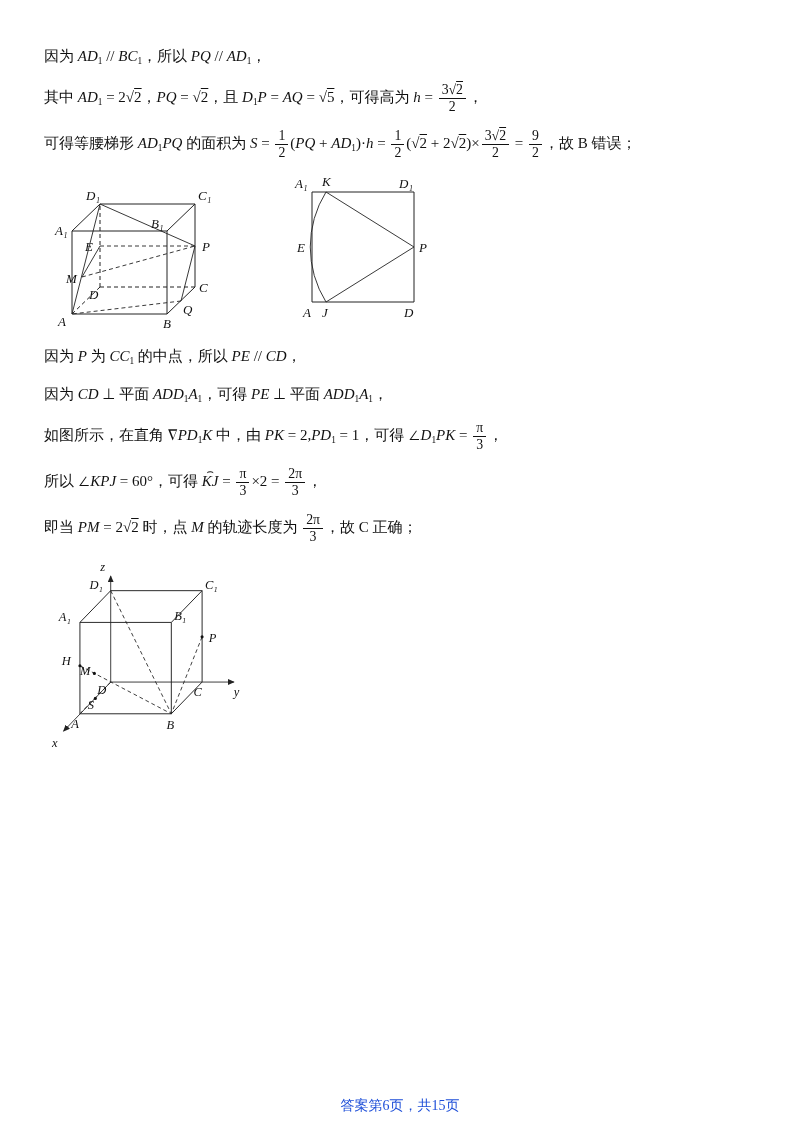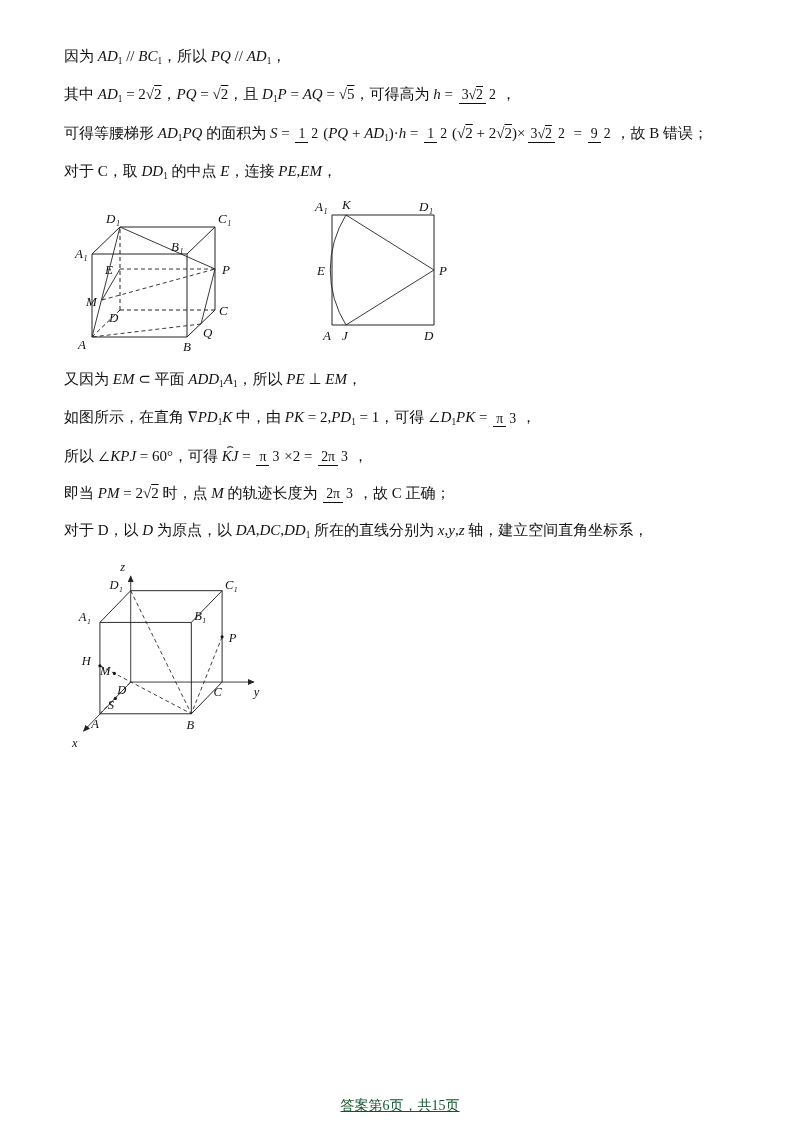--- a/index.html
+++ b/index.html
@@ -1,40 +1,40 @@
 <!DOCTYPE html>
 <html><head>
 <meta charset="utf-8">
 <style>
   html,body{margin:0;padding:0;}
   body{
     width:800px;height:1131px;position:relative;background:#ffffff;
     font-family:"Liberation Serif",serif;color:#111;overflow:hidden;
   }
-  .page{position:absolute;inset:0;padding:44px 48px 0 64px;box-sizing:border-box;}
+  .page{position:absolute;inset:0;padding:44px 48px 0 44px;box-sizing:border-box;}
   p.line{margin:0 0 13px 0;font-size:15px;line-height:1.62;}
   i{font-style:italic;font-family:"Liberation Serif",serif;}
   sub{font-size:0.62em;vertical-align:-0.35em;}
   sup{font-size:0.62em;vertical-align:0.55em;}
   .ol{text-decoration:overline;}
-  .frac{display:inline-flex;flex-direction:row;vertical-align:middle;text-align:left;line-height:1.15;font-size:0.92em;margin:0 2px;}
+  .frac{display:inline-flex;flex-direction:column;vertical-align:middle;text-align:center;line-height:1.15;font-size:0.92em;margin:0 2px;}
   .frac .fn{border-bottom:1px solid #111;padding:0 3px;display:block;}
   .frac .fd{padding:0 3px;display:block;}
   .arc{position:relative;display:inline-block;}
   .arc::before{content:"\2322";position:absolute;top:-0.6em;left:50%;transform:translateX(-50%);font-size:0.75em;}
   .figrow{display:flex;align-items:flex-start;gap:42px;margin:4px 0 10px 8px;}
   .fig2wrap{margin:4px 0 6px 0px;}
   svg{display:block;}
   .edge{stroke:#222;stroke-width:1;fill:none;}
   .edge-d{stroke:#222;stroke-width:1;fill:none;stroke-dasharray:4 3;}
   .aux{stroke:#222;stroke-width:0.9;fill:none;}
   .aux-d{stroke:#222;stroke-width:0.9;fill:none;stroke-dasharray:4 3;}
   .lbl{font-family:"Liberation Serif",serif;font-style:italic;font-size:13px;fill:#111;}
   .dot{fill:#111;}
-  .footer{position:absolute;bottom:16px;left:0;width:100%;text-align:center;font-size:14px;color:#14532d;text-decoration:underline;}
+  .footer{position:absolute;bottom:16px;left:0;width:100%;text-align:center;font-size:14px;color:#1d4ed8;}
 </style>
 </head>
 <body>
 
 <div class="page">
 
   <p class="line">因为 <i>AD</i><sub>1</sub> // <i>BC</i><sub>1</sub>，所以 <i>PQ</i> // <i>AD</i><sub>1</sub>，</p>
   <p class="line">其中 <i>AD</i><sub>1</sub> = 2√<span class="ol">2</span>，<i>PQ</i> = √<span class="ol">2</span>，且 <i>D</i><sub>1</sub><i>P</i> = <i>AQ</i> = √<span class="ol">5</span>，可得高为 <i>h</i> = <span class="frac">
         <span class="fn">3√<span class="ol">2</span></span>
         <span class="fd">2</span>
@@ -45,21 +45,20 @@
       </span>(<i>PQ</i> + <i>AD</i><sub>1</sub>)·<i>h</i> = <span class="frac">
         <span class="fn">1</span>
         <span class="fd">2</span>
       </span>(√<span class="ol">2</span> + 2√<span class="ol">2</span>)×<span class="frac">
         <span class="fn">3√<span class="ol">2</span></span>
         <span class="fd">2</span>
       </span> = <span class="frac">
         <span class="fn">9</span>
         <span class="fd">2</span>
       </span>，故 B 错误；</p>
-  <p class="line">对于 C，取 <i>DD</i><sub>1</sub> 的中点 <i>E</i>，连接 <i>PE</i>,<i>EM</i>，</p>
 
   <div class="figrow">
 
     <svg viewBox="0 0 200 160" width="200" height="160">
 
       <path class="edge" d="M20,140 L115,140 L115,57 L20,57 Z M115,140 L143,113 M143,113 L143,30 M115,57 L143,30 M20,57 L48,30 M48,30 L143,30"></path>
 
       <path class="edge-d" d="M20,140 L48,113 M48,113 L143,113 M48,113 L48,30"></path>
 
       <path class="aux" d="M20,140 L48,30 M48,30 L143,72 M143,72 L129,127"></path>
@@ -92,37 +91,37 @@
       <text class="lbl" x="105" y="14">D₁</text>
       <text class="lbl" x="3" y="78">E</text>
       <text class="lbl" x="125" y="78">P</text>
       <text class="lbl" x="9" y="143">A</text>
       <text class="lbl" x="28" y="143">J</text>
       <text class="lbl" x="110" y="143">D</text>
     </svg>
 
   </div>
 
-  <p class="line">又因为 <i>EM</i> ⊂ 平面 <i>ADD</i><sub>1</sub><i>A</i><sub>1</sub>，所以 <i>PE</i> ⊥ <i>EM</i>，</p>
+  <p class="line">因为 <i>P</i> 为 <i>CC</i><sub>1</sub> 的中点，所以 <i>PE</i> // <i>CD</i>，</p>
+  <p class="line">因为 <i>CD</i> ⊥ 平面 <i>ADD</i><sub>1</sub><i>A</i><sub>1</sub>，可得 <i>PE</i> ⊥ 平面 <i>ADD</i><sub>1</sub><i>A</i><sub>1</sub>，</p>
   <p class="line">如图所示，在直角 ∇<i>PD</i><sub>1</sub><i>K</i> 中，由 <i>PK</i> = 2,<i>PD</i><sub>1</sub> = 1，可得 ∠<i>D</i><sub>1</sub><i>PK</i> = <span class="frac">
         <span class="fn">π</span>
         <span class="fd">3</span>
       </span>，</p>
   <p class="line">所以 ∠<i>KPJ</i> = 60°，可得 <span class="arc"><i>KJ</i></span> = <span class="frac">
         <span class="fn">π</span>
         <span class="fd">3</span>
       </span>×2 = <span class="frac">
         <span class="fn">2π</span>
         <span class="fd">3</span>
       </span>，</p>
   <p class="line">即当 <i>PM</i> = 2√<span class="ol">2</span> 时，点 <i>M</i> 的轨迹长度为 <span class="frac">
         <span class="fn">2π</span>
         <span class="fd">3</span>
       </span>，故 C 正确；</p>
-  <p class="line">对于 D，以 <i>D</i> 为原点，以 <i>DA</i>,<i>DC</i>,<i>DD</i><sub>1</sub> 所在的直线分别为 <i>x</i>,<i>y</i>,<i>z</i> 轴，建立空间直角坐标系，</p>
 
   <div class="fig2wrap">
     <svg viewBox="0 0 220 210" width="220" height="202">
       <defs>
         <marker id="ah" markerWidth="9" markerHeight="8" refX="7" refY="3.5" orient="auto">
           <path d="M0,0 L8,3.5 L0,7 Z" fill="#222"></path>
         </marker>
       </defs>
 
       <path class="aux" d="M65,130 L65,20" marker-end="url(#ah)"></path>

